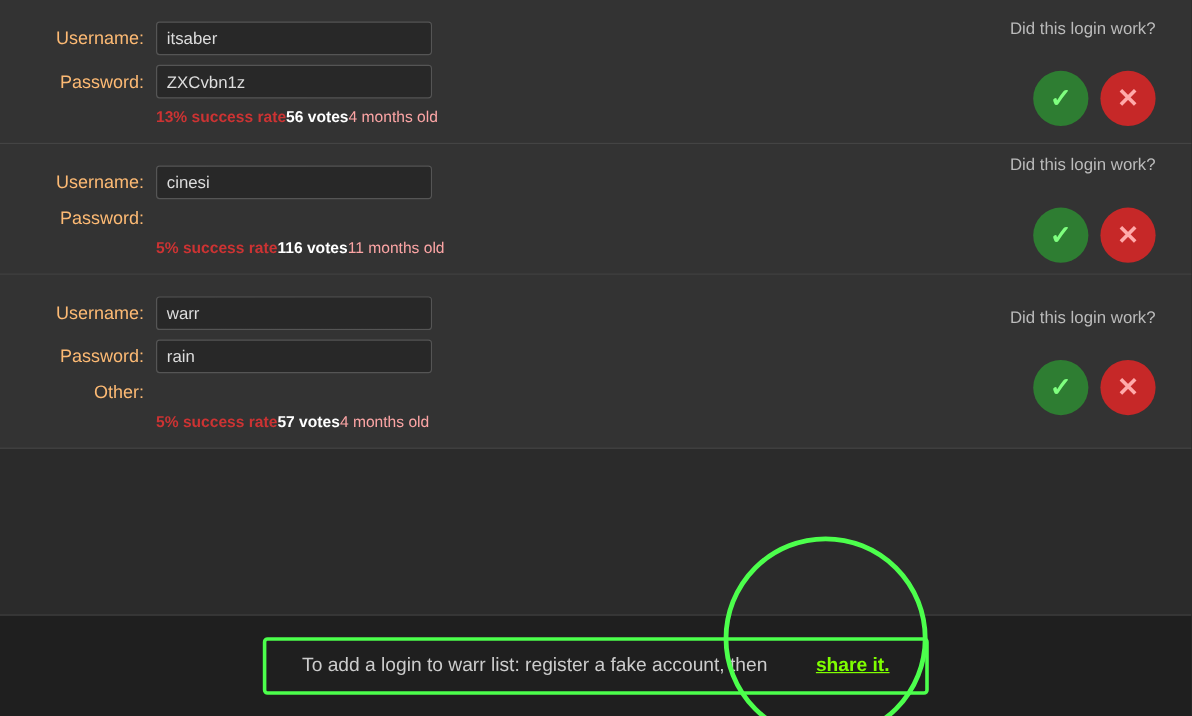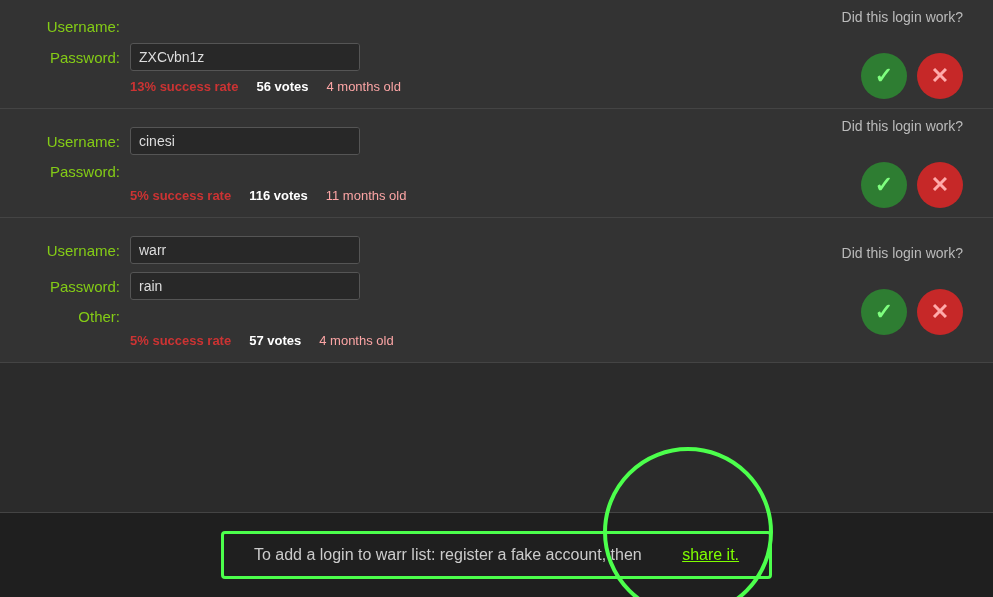--- a/index.html
+++ b/index.html
@@ -20,33 +20,32 @@
       position: relative;
     }
 
     .login-card .row {
       display: flex;
       align-items: center;
       margin-bottom: 8px;
     }
 
     .login-card .label {
-      color: #84cc16;
+      color: #fdba74;
       font-size: 15px;
       width: 90px;
       text-align: right;
       margin-right: 10px;
       flex-shrink: 0;
     }
 
     .login-card .meta {
       font-size: 13px;
       margin-top: 6px;
       display: flex;
-      gap: 18px;
       align-items: center;
       padding-left: 100px;
       text-align: center;
     }
 
     .success-rate {
       color: #cc3333;
       font-weight: bold;
     }
 
@@ -120,21 +119,21 @@
       display: inline-block;
       border: 3px solid #4cff4c;
       padding: 12px 30px;
       border-radius: 4px;
       font-size: 16px;
       color: #ccc;
     }
 
     .bottom-bar-inner .share-link {
       color: #7fff00;
-      font-weight: normal;
+      font-weight: bold;
       text-decoration: underline;
       cursor: pointer;
       margin-left: 36px;
     }
 
     
     .circle-highlight {
       position: absolute;
       width: 170px;
       height: 170px;
@@ -174,20 +173,23 @@
       z-index: 1;
     }
 
   </style>
 </head>
 <body>
 
 <div class="login-card">
   <div class="row">
     <span class="label">Username:</span>
+    <div class="field-redact">
+      <span class="field-text">itsaber</span>
+    </div>
   </div>
   <div class="row">
     <span class="label">Password:</span>
     <div class="field-redact">
       <span class="field-text">ZXCvbn1z</span>
     </div>
   </div>
   <div class="meta">
     <span class="success-rate">13% success rate</span>
     <span class="votes">56 votes</span>

